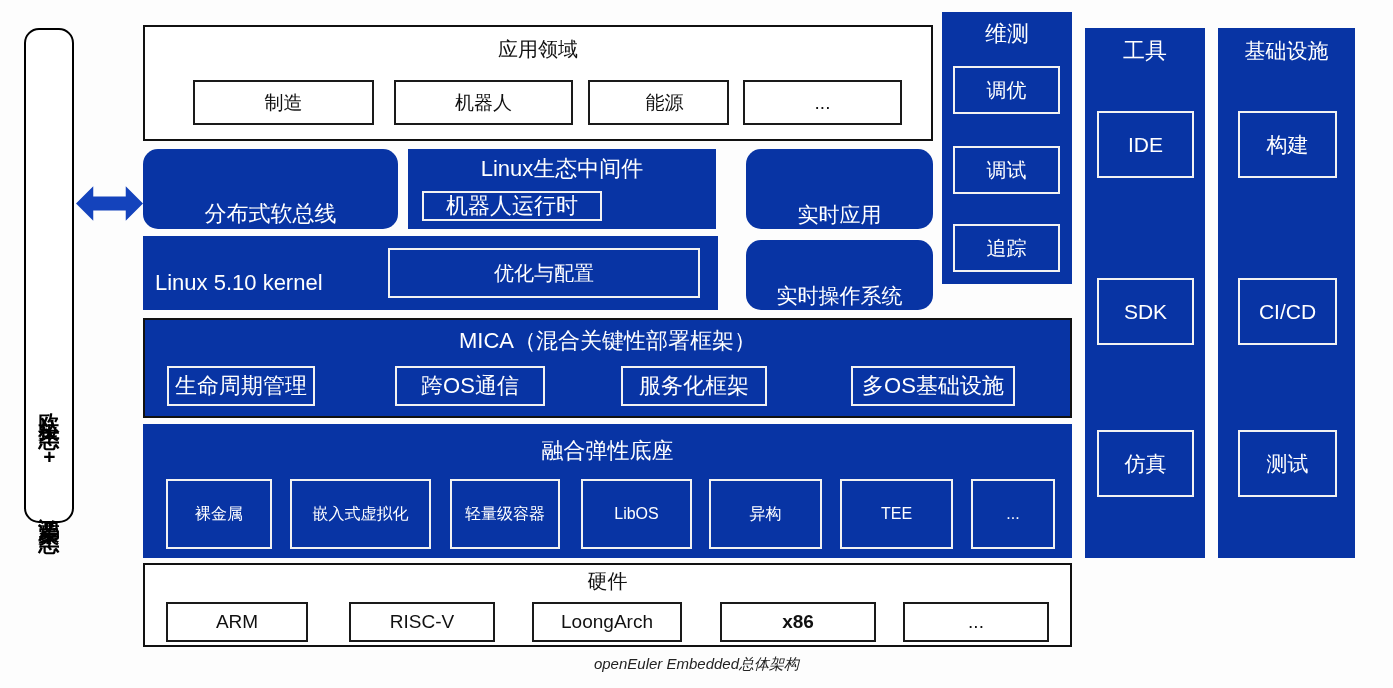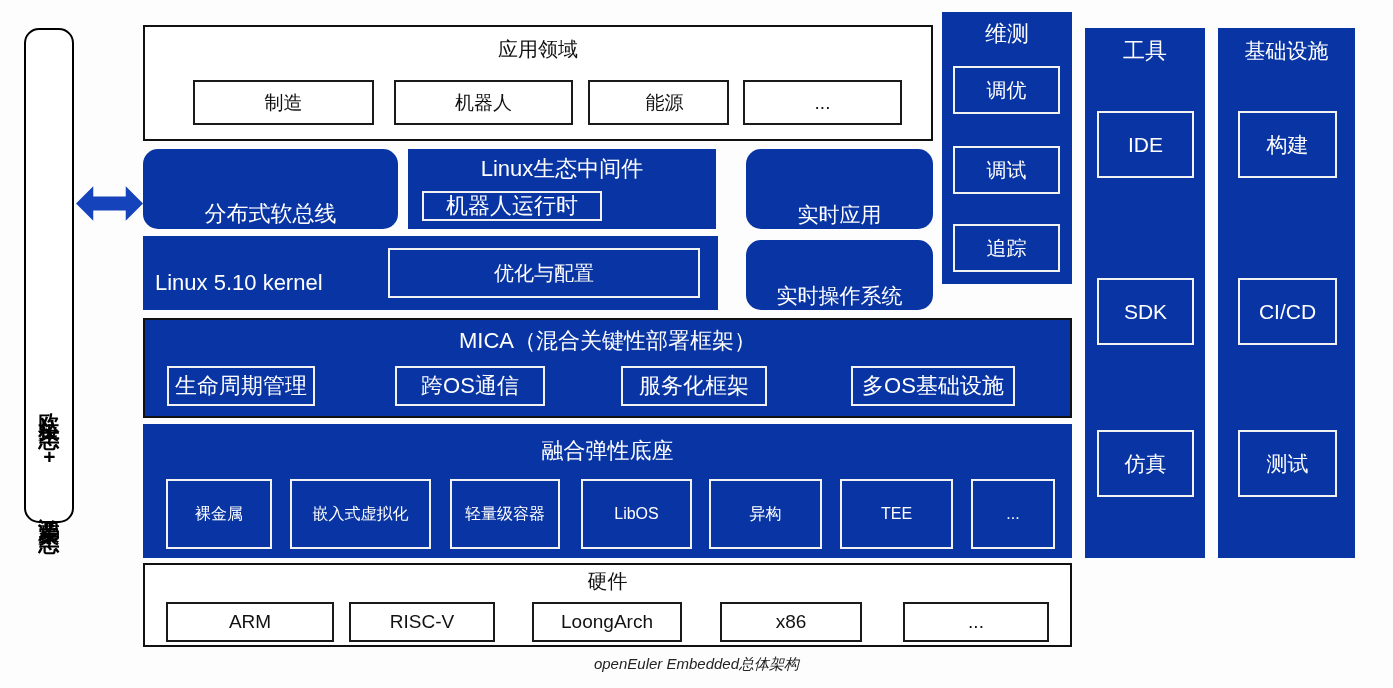--- a/index.html
+++ b/index.html
@@ -112,30 +112,30 @@
     <div class="abs inner-w f16" style="left:697px;top:55px;width:113px;height:70px;">
         <span>TEE</span>
       </div>
     <div class="abs inner-w f16" style="left:828px;top:55px;width:84px;height:70px;">
         <span>...</span>
       </div>
   </div>
 
   <div class="abs wbox" style="left:143px;top:563px;width:929px;height:84px;">
     <div style="text-align:center;margin-top:3px;" class="f20">硬件</div>
-    <div class="abs inner-b f19" style="left:21px;top:37px;width:168px;height:40px;">
+    <div class="abs inner-b f19" style="left:21px;top:37px;width:142px;height:40px;">
         <span>ARM</span>
       </div>
     <div class="abs inner-b f19" style="left:204px;top:37px;width:146px;height:40px;">
         <span>RISC-V</span>
       </div>
     <div class="abs inner-b f19" style="left:387px;top:37px;width:150px;height:40px;">
         <span>LoongArch</span>
       </div>
-    <div class="abs inner-b f19" style="left:575px;top:37px;width:142px;height:40px;">
+    <div class="abs inner-b f19" style="left:575px;top:37px;width:156px;height:40px;font-weight:bold;">
         <span>x86</span>
       </div>
     <div class="abs inner-b f19" style="left:758px;top:37px;width:146px;height:40px;">
         <span>...</span>
       </div>
   </div>
 
   <div class="abs blue" style="left:942px;top:12px;width:130px;height:272px;">
     <div class="panel-title f22" style="margin-top:7px;">维测</div>
     <div class="abs inner-w f20" style="left:11px;top:54px;width:107px;height:48px;">

